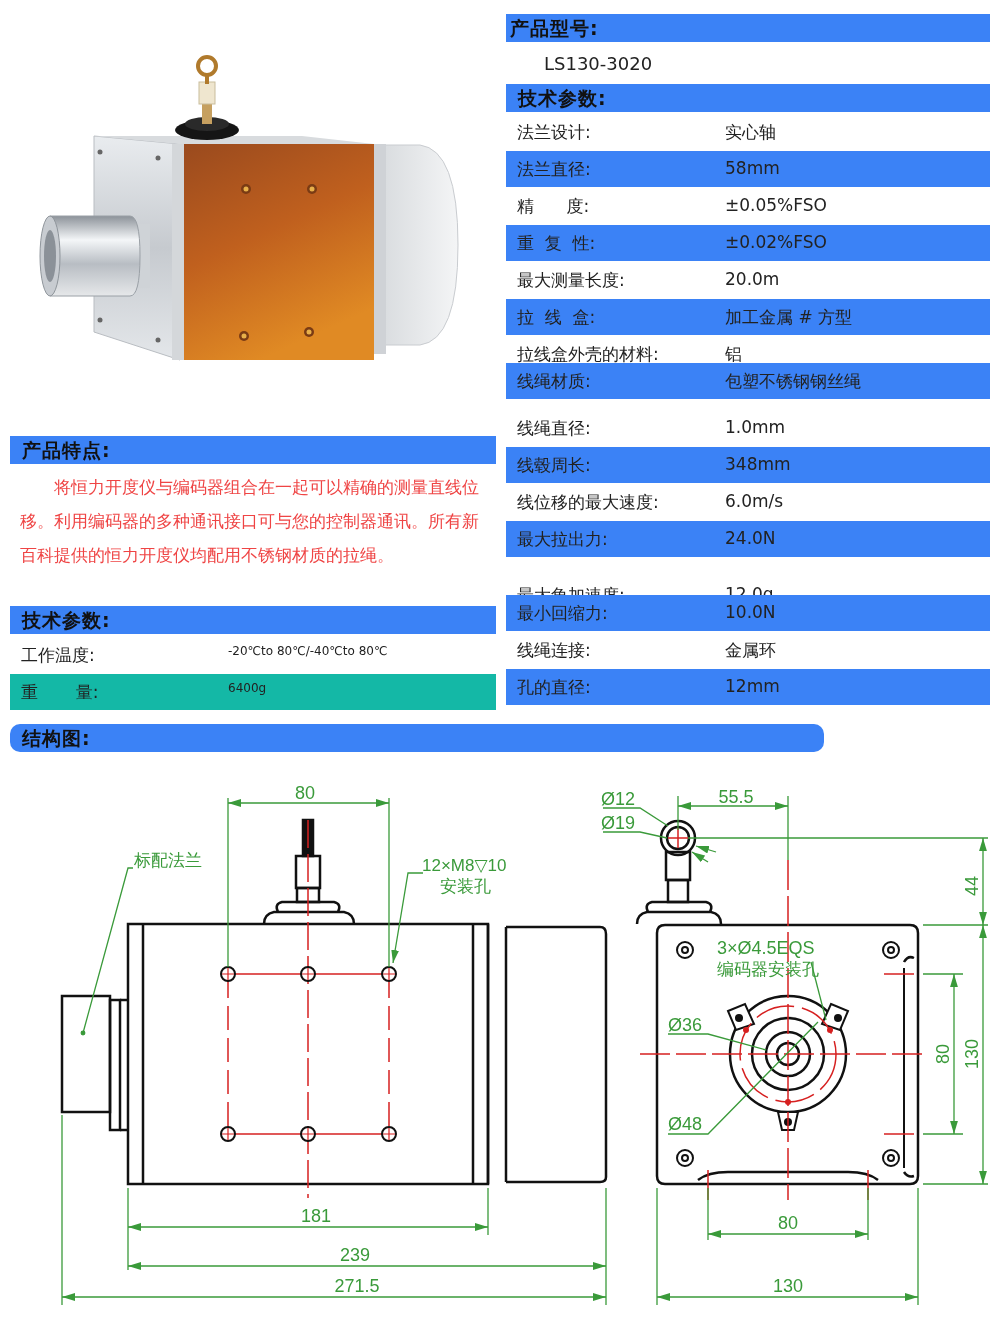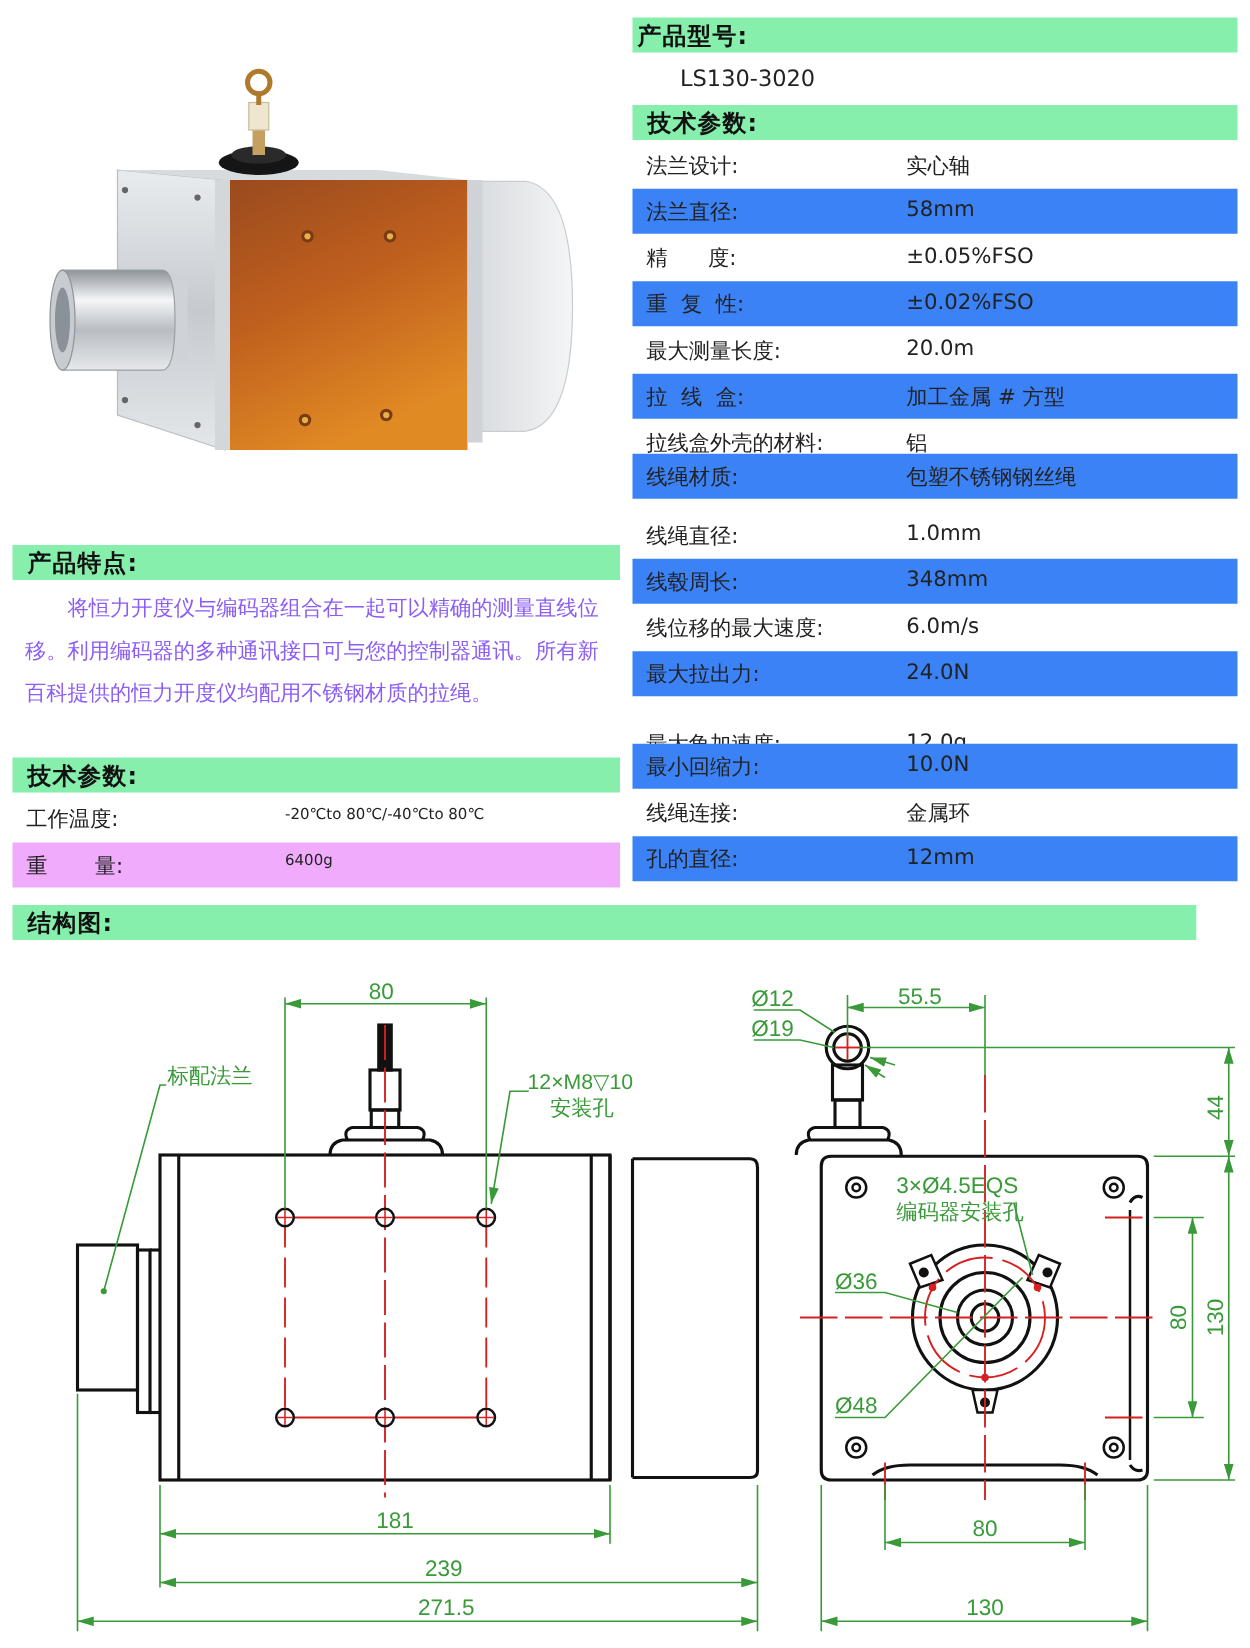--- a/index.html
+++ b/index.html
@@ -1,29 +1,29 @@
 <!DOCTYPE html>
 <html><head>
 <meta charset="utf-8">
 <style>
   html, body { margin:0; padding:0; background:#ffffff; }
   body { width:1000px; height:1318px; position:relative; overflow:hidden;
          font-family:"DejaVu Sans", "Liberation Sans", sans-serif; color:#222; }
   .abs { position:absolute; }
-  .bar { position:absolute; background:#86efac; height:28px; }
+  .bar { position:absolute; background:#3b82f6; height:28px; }
   .bar span { position:absolute; left:12px; top:2px; font-size:19px; font-weight:bold; color:#111; letter-spacing:1px; }
   .row { position:absolute; height:36px; left:506px; width:484px; }
   .row.alt { background:#3b82f6; }
   .row .k { position:absolute; left:11px; top:7px; font-size:17px; color:#222; white-space:pre; }
   .row .v { position:absolute; left:219px; top:7px; font-size:17px; color:#222; }
   .lrow { position:absolute; height:36px; left:10px; width:486px; }
-  .lrow.alt { background:#f0abfc; }
+  .lrow.alt { background:#14b8a6; }
   .lrow .k { position:absolute; left:11px; top:7px; font-size:17px; white-space:pre; }
   .lrow .v { position:absolute; left:218px; top:7px; font-size:12px; }
-  .desc { position:absolute; left:20px; top:470px; width:468px; font-size:17px; line-height:34px; color:#8b5cf6; }
+  .desc { position:absolute; left:20px; top:470px; width:468px; font-size:17px; line-height:34px; color:#ef4444; }
   .desc p { margin:0; text-indent:2em; }
   .dim { fill:#3a9a3a; font-family:"Liberation Sans", sans-serif; }
 </style>
 </head>
 <body>
 
 <div class="abs" style="left:30px;top:40px;width:440px;height:360px;">
   <svg width="440" height="360" viewBox="0 0 440 360">
     <defs>
       <linearGradient id="orange" x1="0" y1="0" x2="0.4" y2="1">
@@ -176,21 +176,21 @@
 </div>
 <div class="lrow" style="top:637px;">
     <span class="k">工作温度:</span>
     <span class="v">-20℃to 80℃/-40℃to 80℃</span>
   </div>
 <div class="lrow alt" style="top:674px;">
     <span class="k">重       量:</span>
     <span class="v">6400g</span>
   </div>
 
-<div class="bar" style="left:10px;top:724px;width:947px;">
+<div class="bar" style="left:10px;top:724px;width:814px;border-radius:10px;">
   <span>结构图:</span>
 </div>
 
 <div class="abs" style="left:0;top:760px;width:823px;height:558px;margin-left:28px;">
   <svg width="1000" height="558" viewBox="0 760 1000 558" style="position:absolute;left:0;top:0;">
     <defs>
       <marker id="ah" markerWidth="10" markerHeight="6" refX="10" refY="3" orient="auto-start-reverse">
         <path d="M0,0 L10,3 L0,6 Z" fill="#3a9a3a"></path>
       </marker>
     </defs>

